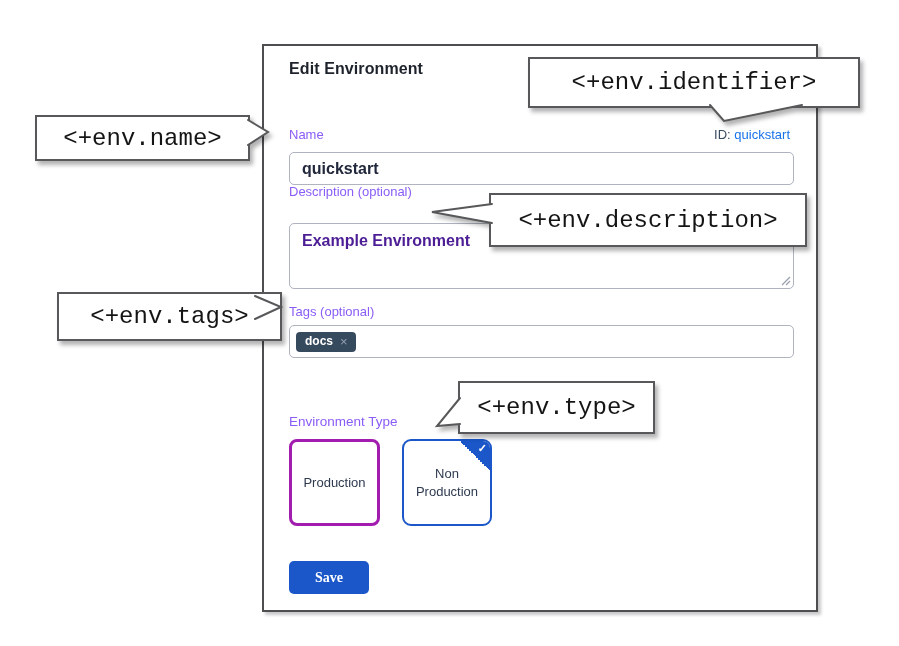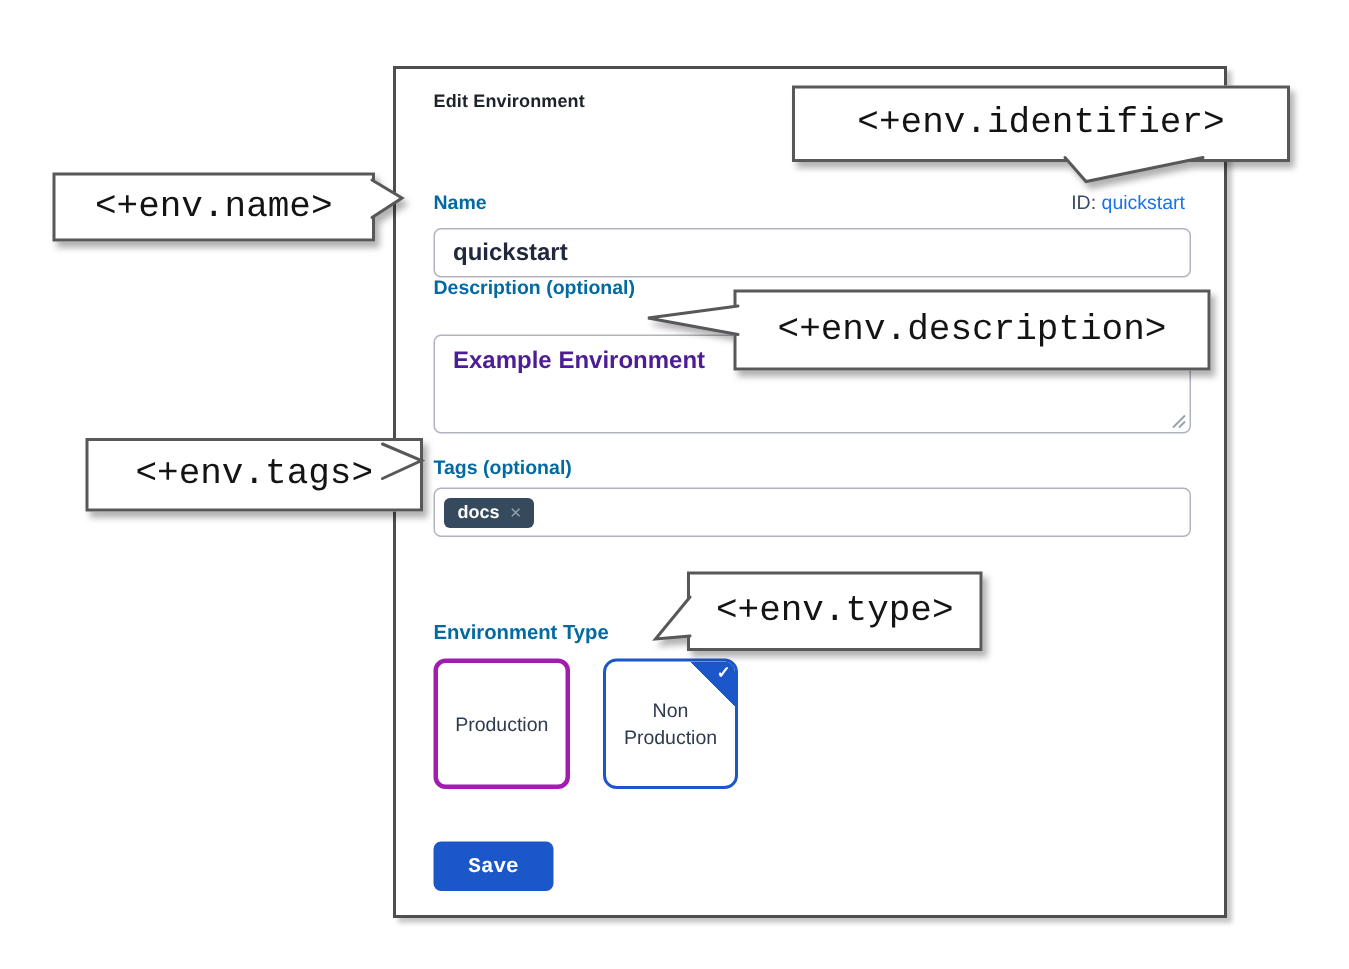--- a/index.html
+++ b/index.html
@@ -29,32 +29,32 @@
     box-shadow: 3px 3px 3px rgba(0,0,0,0.22);
     z-index: 1;
   }
   .modal * { box-sizing: border-box; }
 
   .dialog-title {
     position: absolute;
     left: 25px;
     top: 14px;
     margin: 0;
-    font-size: 12px;
+    font-size: 16px;
     font-weight: 600;
     color: #1d222b;
     letter-spacing: 0.1px;
   }
 
   .field-label {
     position: absolute;
     left: 25px;
     font-size: 13px;
-    font-weight: 700;
-    color: #0369a1;
+    font-weight: 400;
+    color: #8b5cf6;
   }
   .label-name { top: 81px; }
   .label-desc { top: 138px; }
   .label-tags { top: 258px; }
   .label-envtype { top: 368px; font-size: 13.5px; }
 
   .id-group {
     position: absolute;
     right: 26px;
     top: 81px;
@@ -192,21 +192,21 @@
   .save-button {
     position: absolute;
     left: 25px;
     top: 515px;
     width: 80px;
     height: 33px;
     background: #1b57c9;
     color: #ffffff;
     border: none;
     border-radius: 5px;
-    font-family: Liberation Mono, monospace;
+    font-family: Liberation Serif, serif;
     font-size: 14px;
     font-weight: 600;
     cursor: pointer;
   }
 
   
   .callout {
     position: absolute;
     z-index: 10;
     filter: drop-shadow(3px 4px 2px rgba(0,0,0,0.30));

